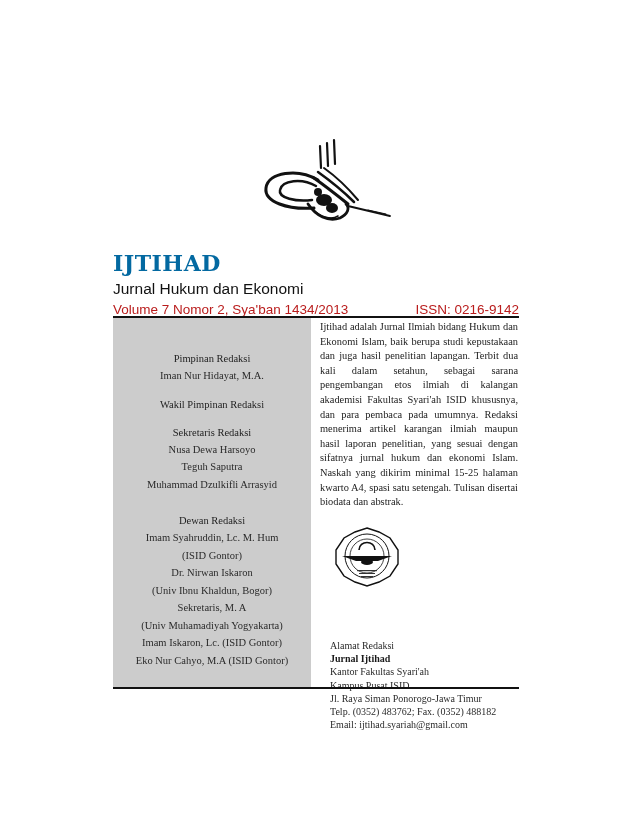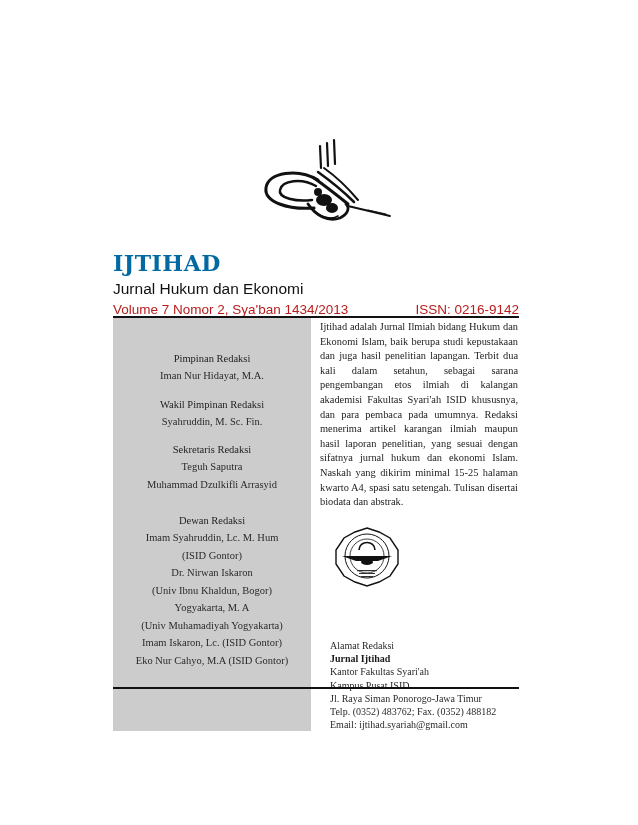--- a/index.html
+++ b/index.html
@@ -66,21 +66,21 @@
       top: 687px;
       width: 406px;
       height: 2px;
       background: #111;
     }
     .panel-left {
       position: absolute;
       left: 113px;
       top: 318px;
       width: 198px;
-      height: 413px;
+      height: 369px;
       background: #cccccc;
       font-family: "Liberation Serif", serif;
       font-size: 10.5px;
       color: #222;
       text-align: center;
     }
     .staff-group {
       margin-bottom: 11px;
     }
     .staff-group .role {
@@ -175,38 +175,38 @@
 <div class="panel-left">
   <div style="height: 32px;"></div>
 
   <div class="staff-group">
     <div class="role">Pimpinan Redaksi</div>
     <div class="member">Iman Nur Hidayat, M.A.</div>
   </div>
 
   <div class="staff-group">
     <div class="role">Wakil Pimpinan Redaksi</div>
-    <div class="member">Syahruddin, M. Sc. Fin.</div>
   </div>
 
   <div class="staff-group">
     <div class="role">Sekretaris Redaksi</div>
+    <div class="member">Nusa Dewa Harsoyo</div>
     <div class="member">Teguh Saputra</div>
     <div class="member">Muhammad Dzulkifli Arrasyid</div>
   </div>
 
   <div style="height: 8px;"></div>
 
   <div class="staff-group">
     <div class="role">Dewan Redaksi</div>
     <div class="member">Imam Syahruddin, Lc. M. Hum</div>
     <div class="member">(ISID Gontor)</div>
     <div class="member">Dr. Nirwan Iskaron</div>
     <div class="member">(Univ Ibnu Khaldun, Bogor)</div>
-    <div class="member">Yogyakarta, M. A</div>
+    <div class="member">Sekretaris, M. A</div>
     <div class="member">(Univ Muhamadiyah Yogyakarta)</div>
     <div class="member">Imam Iskaron, Lc. (ISID Gontor)</div>
     <div class="member">Eko Nur Cahyo, M.A (ISID Gontor)</div>
   </div>
 </div>
 
 <div class="panel-right">
   <p class="intro-text">Ijtihad adalah Jurnal Ilmiah bidang Hukum dan Ekonomi Islam, baik berupa studi kepustakaan dan juga hasil penelitian lapangan. Terbit dua kali dalam setahun, sebagai sarana pengembangan etos ilmiah di kalangan akademisi Fakultas Syari'ah ISID khususnya, dan para pembaca pada umumnya. Redaksi menerima artikel karangan ilmiah maupun hasil laporan penelitian, yang sesuai dengan sifatnya jurnal hukum dan ekonomi Islam. Naskah yang dikirim minimal 15-25 halaman kwarto A4, spasi satu setengah. Tulisan disertai biodata dan abstrak.</p>
 
   <div class="logo">

